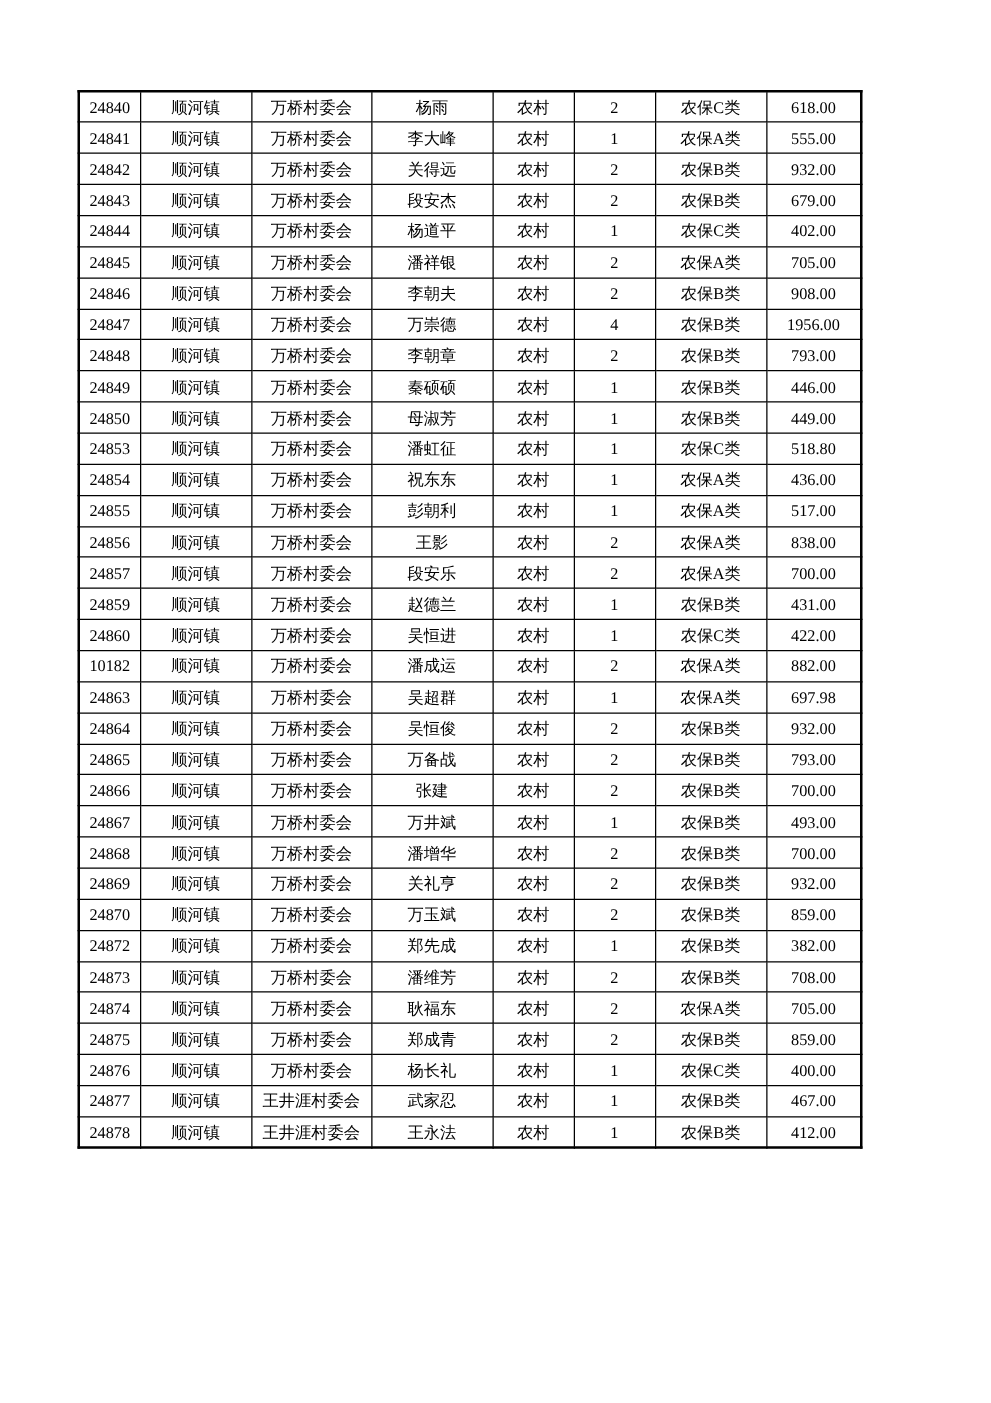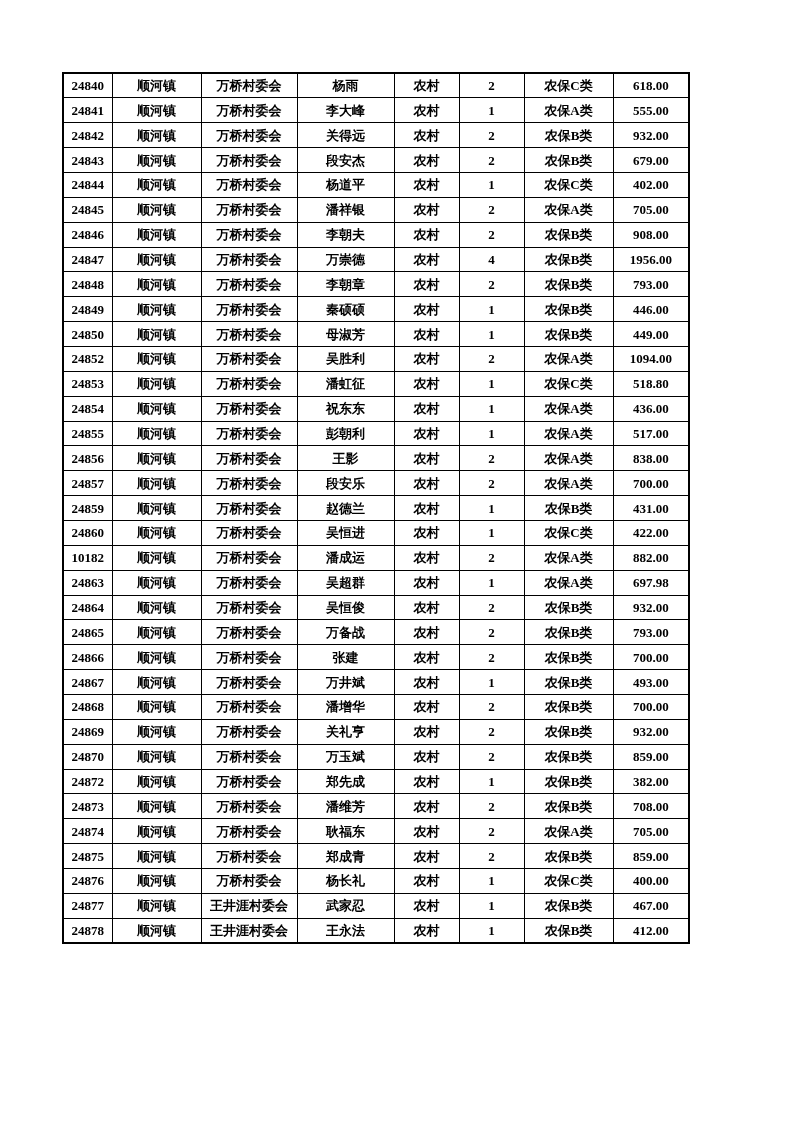--- a/index.html
+++ b/index.html
@@ -8,21 +8,20 @@
     height: 1122px;
     background: #ffffff;
     font-family: "Liberation Serif", "DejaVu Serif", serif;
   }
   .page {
     position: relative;
     width: 793px;
     height: 1087px;
     background: #ffffff;
     overflow: hidden;
-    font-weight: bold;
   }
   table.records {
     position: absolute;
     left: 62px;
     top: 72px;
     width: 626px;
     border-collapse: collapse;
     table-layout: fixed;
     border: 2px solid #000000;
     font-size: 13px;
@@ -159,30 +158,20 @@
           <td>24850</td>
           <td>顺河镇</td>
           <td>万桥村委会</td>
           <td>母淑芳</td>
           <td>农村</td>
           <td>1</td>
           <td>农保B类</td>
           <td>449.00</td>
         </tr>
         <tr>
-          <td>24852</td>
-          <td>顺河镇</td>
-          <td>万桥村委会</td>
-          <td>吴胜利</td>
-          <td>农村</td>
-          <td>2</td>
-          <td>农保A类</td>
-          <td>1094.00</td>
-        </tr>
-        <tr>
           <td>24853</td>
           <td>顺河镇</td>
           <td>万桥村委会</td>
           <td>潘虹征</td>
           <td>农村</td>
           <td>1</td>
           <td>农保C类</td>
           <td>518.80</td>
         </tr>
         <tr>

